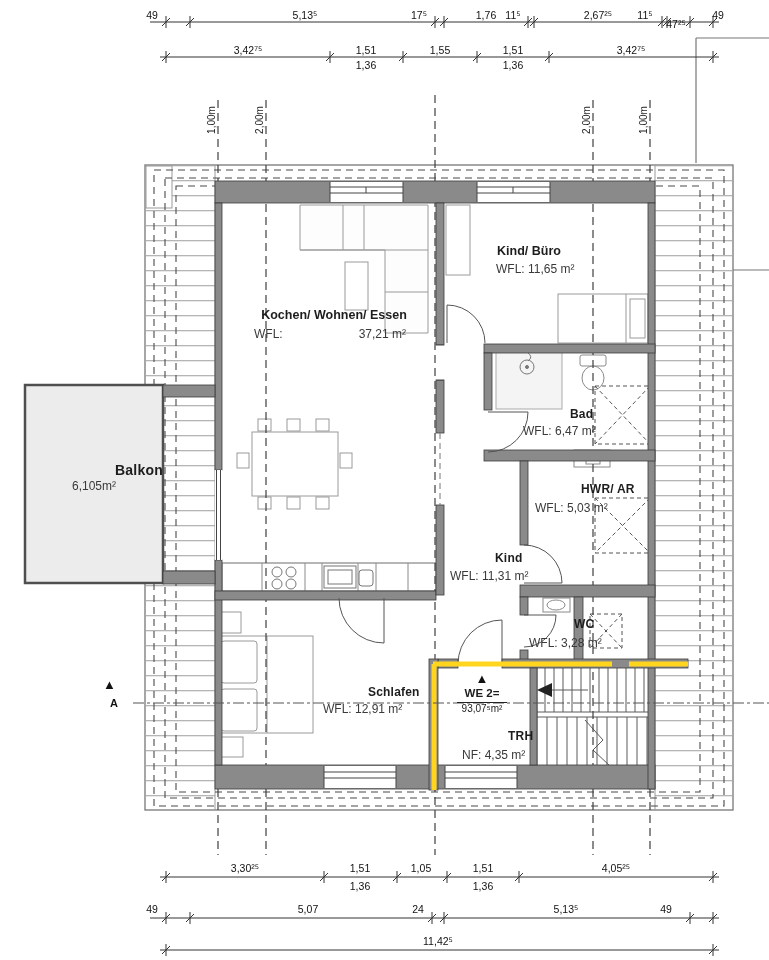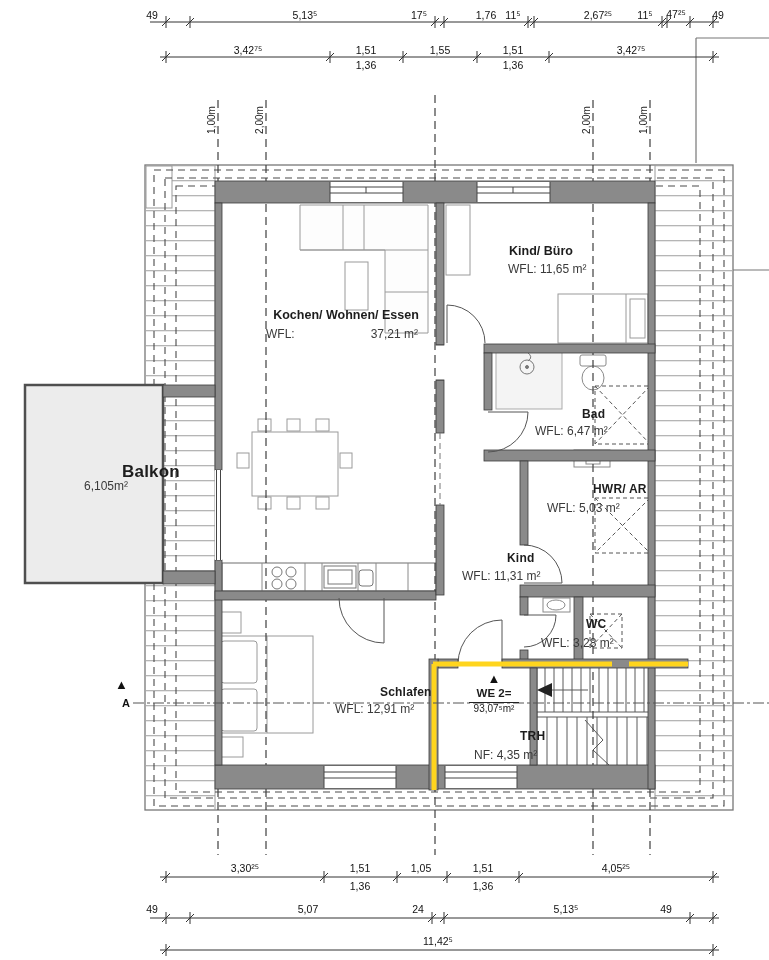--- a/index.html
+++ b/index.html
@@ -1,18 +1,18 @@
 <!DOCTYPE html>
 <html><head>
 <meta charset="utf-8">
 <style>
   html,body{margin:0;padding:0;background:#ffffff;}
   body{width:769px;height:960px;position:relative;font-family:"Liberation Sans",sans-serif;overflow:hidden;}
   #plan-svg{position:absolute;left:0;top:0;}
-  .lbl{position:absolute;color:#1d1d1d;white-space:nowrap;margin-left:12px;}
+  .lbl{position:absolute;color:#1d1d1d;white-space:nowrap;}
   .rname{font-weight:bold;font-size:12px;letter-spacing:.2px;padding-left:45px;}
   .rname-lg{font-weight:bold;font-size:12.5px;}
   .rarea{font-size:12px;color:#3a3a3a;}
   .ctr{text-align:center;}
   .flexrow{display:flex;justify-content:space-between;}
   .dim{position:absolute;width:50px;text-align:center;font-size:10.5px;color:#111;white-space:nowrap;}
   .hlabel{position:absolute;width:46px;height:12px;line-height:12px;font-size:10px;color:#222;text-align:center;transform:rotate(-90deg);}
   .we2-label{font-size:11.5px;font-weight:bold;border-bottom:1.2px solid #222;padding-bottom:3px;}
   .tri{font-size:13px;color:#111;}
   .sec-a{font-size:11px;color:#111;font-weight:bold;}
@@ -230,21 +230,21 @@
 
 <div class="lbl rname" style="left:529px;top:617px;">WC</div>
 <div class="lbl rarea" style="left:529px;top:636px;">WFL: 3,28 m²</div>
 
 <div class="lbl rname" style="left:323px;top:685px;">Schlafen</div>
 <div class="lbl rarea" style="left:323px;top:702px;">WFL: 12,91 m²</div>
 
 <div class="lbl rname" style="left:463px;top:729px;">TRH</div>
 <div class="lbl rarea" style="left:462px;top:748px;">NF: 4,35 m²</div>
 
-<div class="lbl rname ctr" style="left:58px;top:462px;width:72px;font-size:17px;">Balkon</div>
+<div class="lbl rname ctr" style="left:58px;top:462px;width:72px;font-size:14px;">Balkon</div>
 <div class="lbl rarea ctr" style="left:58px;top:479px;width:72px;">6,105m²</div>
 
 <div class="lbl tri ctr" style="left:470px;top:671px;width:24px;">▲</div>
 <div class="lbl we2-label ctr" style="left:457px;top:687px;width:50px;">WE 2=</div>
 <div class="lbl ctr" style="left:451px;top:703px;width:62px;font-size:10px;">93,07⁵m²</div>
 
 <div class="lbl tri" style="left:103px;top:677px;">▲</div>
 <div class="lbl sec-a" style="left:110px;top:697px;">A</div>
 
 <div class="hlabel" style="left:189px;top:114px;">1,00m</div>
@@ -252,21 +252,21 @@
 <div class="hlabel" style="left:564px;top:114px;">2,00m</div>
 <div class="hlabel" style="left:621px;top:114px;">1,00m</div>
 
 <div class="dim" style="left:127px;top:9px;">49</div>
 <div class="dim" style="left:280px;top:9px;">5,13⁵</div>
 <div class="dim" style="left:394px;top:9px;">17⁵</div>
 <div class="dim" style="left:461px;top:9px;">1,76</div>
 <div class="dim" style="left:488px;top:9px;">11⁵</div>
 <div class="dim" style="left:573px;top:9px;">2,67²⁵</div>
 <div class="dim" style="left:620px;top:9px;">11⁵</div>
-<div class="dim" style="left:651px;top:8px;">47²⁵</div>
+<div class="dim" style="left:651px;top:18px;">47²⁵</div>
 <div class="dim" style="left:693px;top:9px;">49</div>
 
 <div class="dim" style="left:223px;top:44px;">3,42⁷⁵</div>
 <div class="dim" style="left:341px;top:44px;">1,51</div>
 <div class="dim" style="left:415px;top:44px;">1,55</div>
 <div class="dim" style="left:488px;top:44px;">1,51</div>
 <div class="dim" style="left:606px;top:44px;">3,42⁷⁵</div>
 <div class="dim" style="left:341px;top:59px;">1,36</div>
 <div class="dim" style="left:488px;top:59px;">1,36</div>
 

